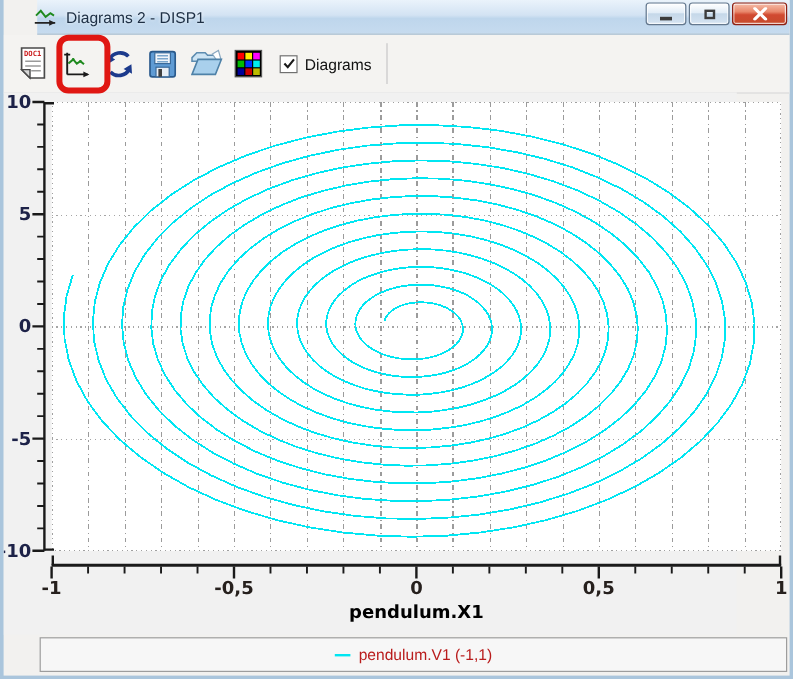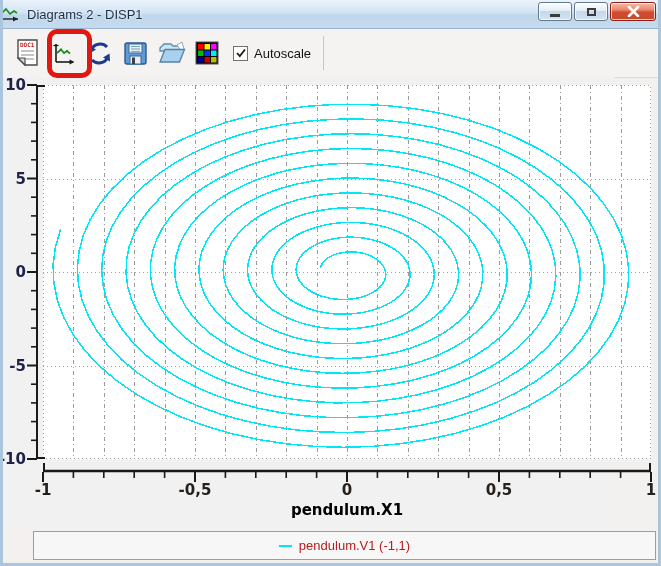--- a/index.html
+++ b/index.html
@@ -8,21 +8,21 @@
     font-family:"Liberation Sans","DejaVu Sans",sans-serif;
     background:#f2f1ef;
     border-left:3px solid #aac5dc;border-right:3px solid #aac5dc;border-bottom:3px solid #aac5dc;
     outline:1px solid #7e9ab5;overflow:hidden;
   }
   
   .titlebar{
     height:28px;position:relative;
     background:linear-gradient(#eaf3fb,#d3e3f3 45%,#bed6ec 55%,#c6dbef);
     border-bottom:1px solid #9ab4cc;
-    display:flex;align-items:center;
+    display:flex;align-items:center;margin-left:28px;
   }
   .title-icon{position:absolute;left:-3px;top:6px;width:22px;height:17px;}
   .title-text{
     margin-left:24px;font-size:13px;color:#1d2f44;
     text-shadow:0 0 3px rgba(255,255,255,.9);white-space:nowrap;
   }
   .win-controls{position:absolute;top:2px;right:2px;display:flex;gap:2px;}
   .win-btn{
     height:19px;box-sizing:border-box;border:1px solid #64788e;border-radius:3px;
     background:linear-gradient(#ffffff,#e2edf7 45%,#c5d8e9 50%,#d5e3f1);
@@ -151,21 +151,21 @@
           <rect x="9.5" y="16" width="5.5" height="5.5" fill="#cc0000"></rect>
           <rect x="16" y="16" width="5.5" height="5.5" fill="#bbbb00"></rect>
         </svg>
     </button>
     <div class="autoscale">
       <div class="checkbox">
         <svg width="12" height="12" viewBox="0 0 12 12">
           <polyline points="2,6 4.8,9 10,2.5" fill="none" stroke="#1a1a1a" stroke-width="1.8"></polyline>
         </svg>
       </div>
-      <span class="autoscale-label">Autoscale</span>
+      <span class="autoscale-label">Diagrams</span>
     </div>
     <div class="tb-sep"></div>
     <div class="annotation-box"></div>
   </div>
 
   <div class="chart-wrap">
     <svg id="chart-svg" width="655" height="452" viewBox="0 0 655 452">
         <rect x="40" y="8" width="608" height="374" fill="#ffffff"></rect>
         <g shape-rendering="crispEdges">
           <line x1="70.5" y1="8" x2="70.5" y2="382" stroke="#9b9b9b" stroke-width="1" stroke-dasharray="4 3 1 3"></line>

